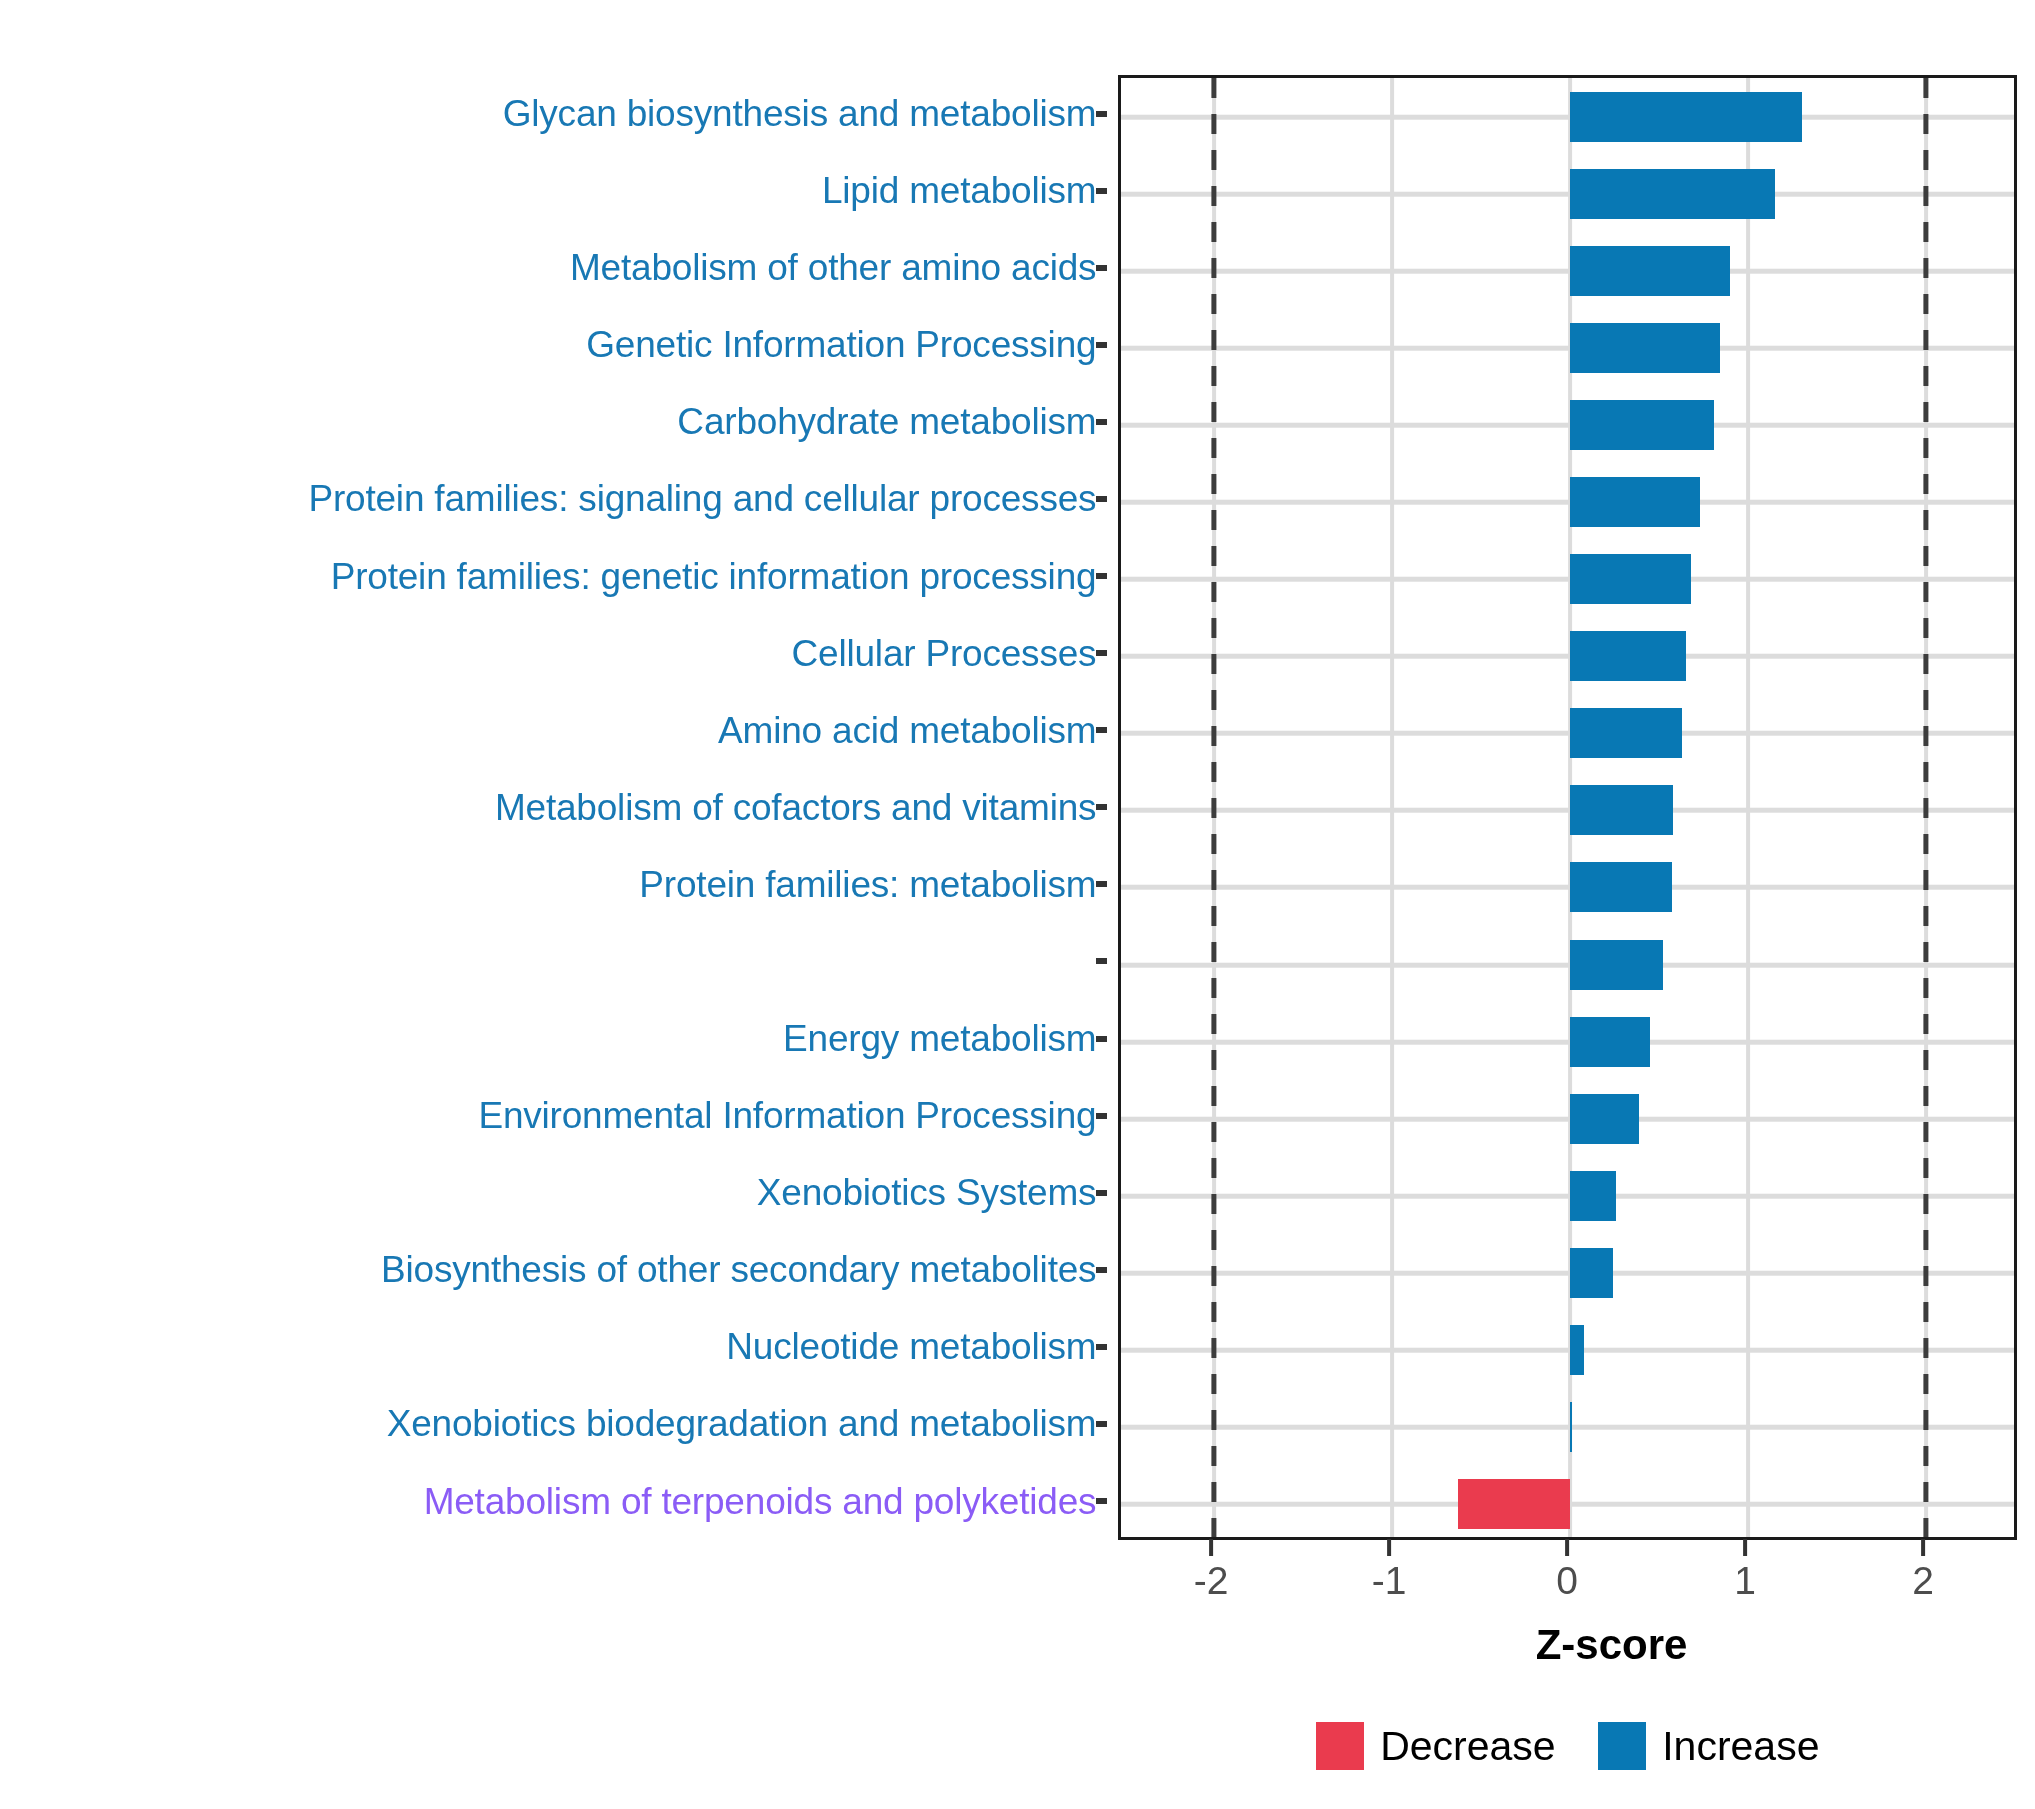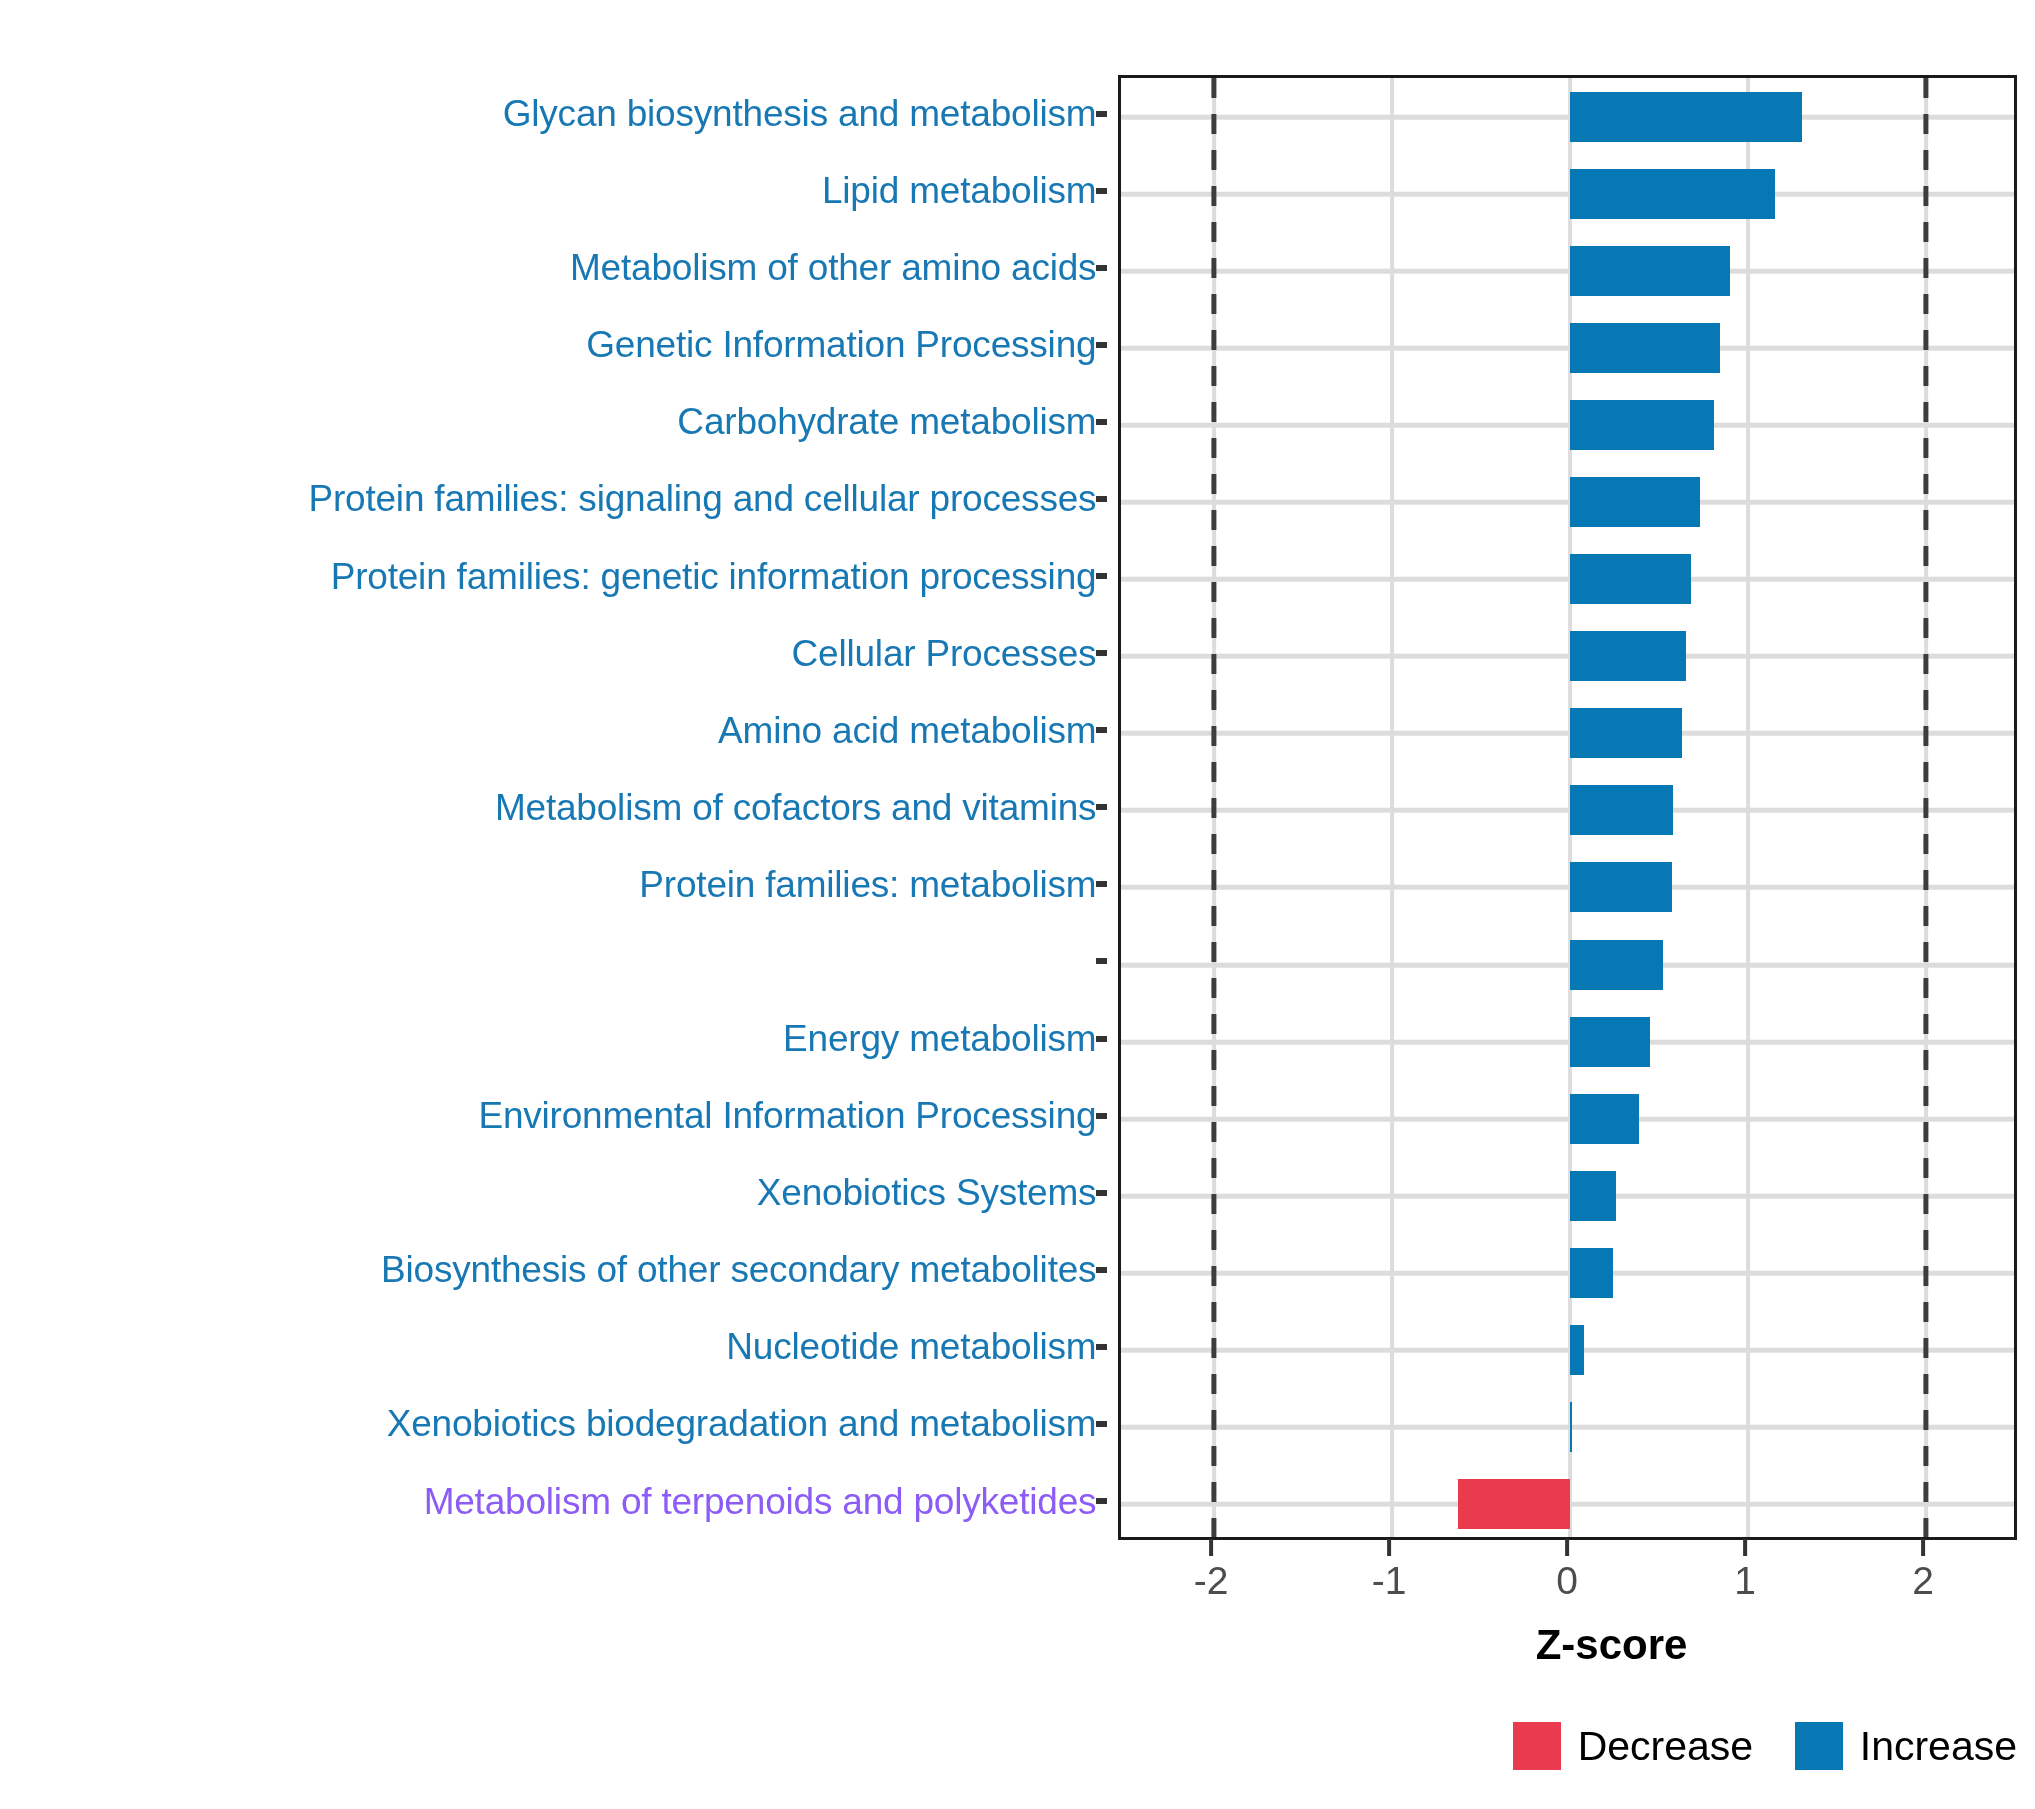--- a/index.html
+++ b/index.html
@@ -151,21 +151,21 @@
   }
 
   
   #legend {
     position: absolute;
     left: 1118px;
     top: 1722px;
     width: 899px;
     display: flex;
     align-items: center;
-    justify-content: flex-end;
+    justify-content: center;
     gap: 42px;
   }
   .legend-item {
     display: flex;
     align-items: center;
     gap: 16.6px;
   }
   .legend-swatch {
     width: 48px;
     height: 48px;

